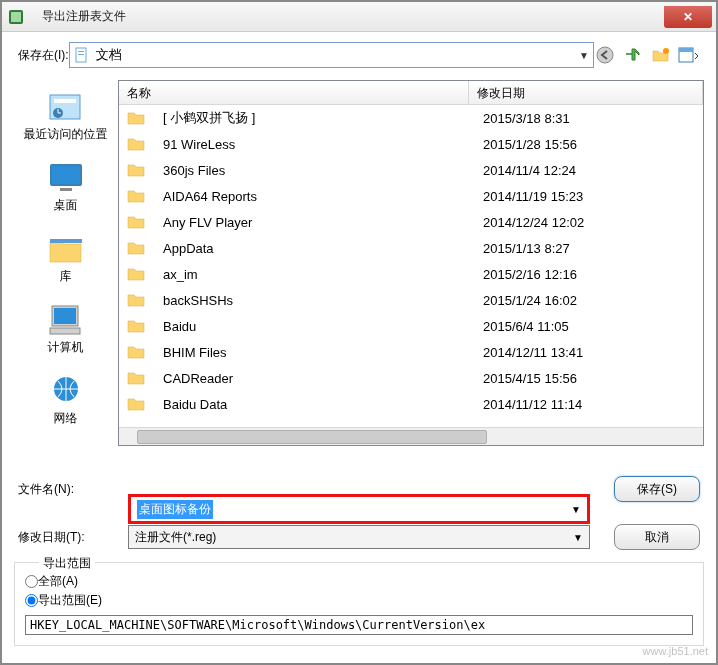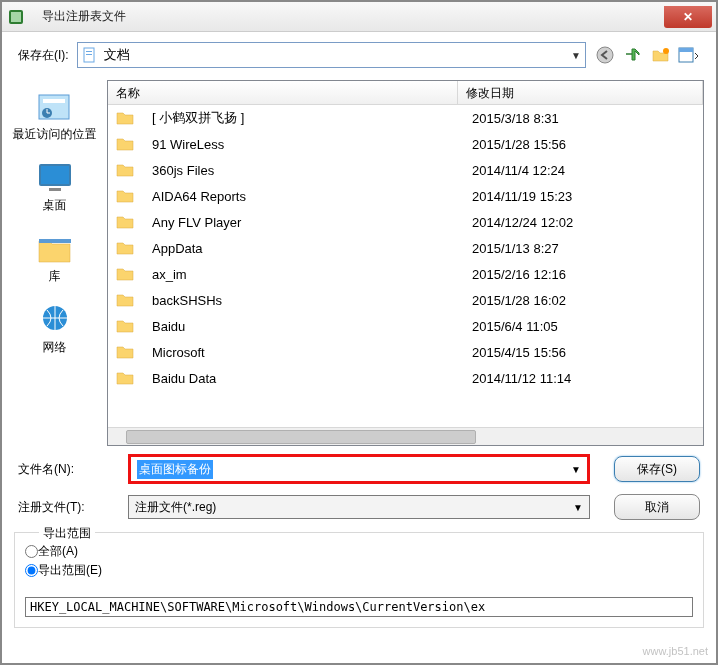--- a/index.html
+++ b/index.html
@@ -3,61 +3,61 @@
 <meta charset="utf-8">
 <style>
 * { box-sizing: border-box; margin: 0; padding: 0; font-family: "Microsoft YaHei", "SimSun", Tahoma, sans-serif; font-size: 12px; }
 body { background: #fff; width: 718px; height: 665px; position: relative; border: 2px solid #888; }
 
 .titlebar { height: 30px; background: linear-gradient(#f8f8f8, #e8e8e8); display: flex; align-items: center; padding: 0 0 0 6px; border-bottom: 1px solid #ccc; gap: 12px; }
 .titlebar .app-icon { width: 16px; height: 16px; margin-right: 6px; }
 .titlebar .title { flex: 1; color: #222; }
 .titlebar .close { width: 48px; height: 22px; background: linear-gradient(#d96a5f, #c0392b); color: #fff; display: flex; align-items: center; justify-content: center; border-radius: 0 0 3px 3px; margin-right: 4px; cursor: pointer; font-weight: bold; }
 
-.toolbar { height: 46px; display: flex; align-items: center; padding: 0 16px; gap: 8px; }
+.toolbar { height: 46px; display: flex; align-items: center; padding: 0 16px; }
 .toolbar label { color: #000; }
 .save-in-wrap { flex: 1; display: flex; align-items: center; border: 1px solid #7a9cc6; background: #fff; height: 26px; padding: 0 4px; }
 .save-in-wrap .doc-icon { width: 16px; height: 16px; margin-right: 6px; }
 .save-in-wrap span.text { flex: 1; font-size: 13px; }
 .save-in-wrap .arrow { font-size: 10px; color: #333; }
 .nav-icons { display: flex; gap: 6px; align-items: center; }
 .nav-icons div { width: 22px; height: 22px; display: flex; align-items: center; justify-content: center; cursor: pointer; }
 
 .main { display: flex; height: 368px; }
-.sidebar { width: 105px; padding: 6px 0 0 0; overflow: hidden; }
+.sidebar { width: 105px; padding: 6px 0 0 0; overflow: hidden; margin-left: 11px; }
 .sidebar .item { display: flex; flex-direction: column; align-items: center; padding: 4px 0 12px 0; cursor: pointer; }
 .sidebar .item .ico { width: 40px; height: 38px; display: flex; align-items: center; justify-content: center; }
 .sidebar .item span { font-size: 12px; }
 
 .filelist-wrap { flex: 1; border: 1px solid #828790; margin-right: 12px; margin-top: 2px; display: flex; flex-direction: column; background: #fff; }
 .columns { display: flex; height: 24px; background: linear-gradient(#fff,#f0f0f0); border-bottom: 1px solid #d8d8d8; }
 .columns div { padding: 4px 8px; border-right: 1px solid #d8d8d8; font-size: 12px; }
 .col-name { width: 350px; }
 .col-date { flex: 1; }
 .filelist { flex: 1; overflow-y: auto; overflow-x: hidden; }
 .filerow { display: flex; height: 26px; align-items: center; padding-left: 8px; cursor: pointer; }
 .filerow .folder-icon { width: 18px; height: 18px; margin-right: 6px; }
 .filerow .fname { width: 320px; font-size: 13px; margin-left: 12px; }
 .filerow .fdate { font-size: 13px; }
 .hscroll { height: 18px; background: #f0f0f0; border-top: 1px solid #d8d8d8; position: relative; }
 .hscroll .thumb { position: absolute; left: 18px; top: 2px; height: 14px; width: 350px; background: #cdcdcd; border: 1px solid #b0b0b0; border-radius: 2px; }
 
-.fields-area { padding: 8px 16px 0 16px; display: grid; grid-template-columns: 110px 1fr 110px; row-gap: 10px; align-items: center; }
-.filename-box { border: 3px solid #e11; height: 30px; display: flex; align-items: center; background: #fff; padding: 0 6px; }
+.fields-area { padding: 8px 16px 0 16px; display: grid; grid-template-columns: 110px 1fr 110px; align-items: center; }
+.filename-box { border: 3px solid #e11; height: 30px; display: flex; align-items: center; background: #fff; padding: 0 6px; margin-top: 40px; }
 .filename-box .selected { background: #3399ff; color: #fff; padding: 1px 2px; }
 .filename-box .arrow { margin-left: auto; font-size: 10px; }
 .type-box { border: 1px solid #7a7a7a; height: 24px; background: #f3f3f3; display: flex; align-items: center; padding: 0 6px; }
 .type-box .arrow { margin-left: auto; font-size: 10px; }
 .btn { width: 86px; height: 26px; border: 1px solid #888; background: linear-gradient(#fdfdfd,#e6e6e6); border-radius: 8px; cursor: pointer; justify-self: end; }
 .btn.primary { border: 1px solid #3c7fb1; box-shadow: 0 0 2px #6db3e8; }
 
 .group { margin: 12px 12px 0 12px; border: 1px solid #d8d8d8; padding: 8px 10px 10px 10px; position: relative; }
 .group .legend { position: absolute; top: -8px; left: 24px; background: #fff; padding: 0 4px; }
 .group label { display: flex; align-items: center; margin: 2px 0; }
-.group input[type=text] { width: 100%; height: 20px; border: 1px solid #7a7a7a; padding: 0 4px; font-family: Consolas, monospace; margin-top: 16px; }
+.group input[type=text] { width: 100%; height: 20px; border: 1px solid #7a7a7a; padding: 0 4px; font-family: Consolas, monospace; margin-top: 4px; }
 
 .watermark { position: absolute; right: 8px; bottom: 6px; color: #999; font-size: 11px; opacity: .6; }
 
 .folder-svg { fill: #fbd46d; stroke: #d9a93c; stroke-width: .5; }
 </style>
 </head>
 <body>
 
 <div class="titlebar">
   <svg class="app-icon" viewBox="0 0 16 16">
@@ -137,20 +137,30 @@
           <svg width="40" height="36" viewBox="0 0 40 36">
             <path class="folder-svg" d="M4 10 h10 l3 3 h18 v18 H4 z"></path>
             <rect x="4" y="8" width="32" height="4" fill="#5b9bd5"></rect>
           </svg>
         </div>
       <span>库</span>
     </div>
     <div class="item">
       <div class="ico">
           <svg width="40" height="36" viewBox="0 0 40 36">
+            <rect x="6" y="4" width="26" height="20" fill="#d0d0d0" stroke="#888"></rect>
+            <rect x="8" y="6" width="22" height="16" fill="#2b8ed6"></rect>
+            <rect x="4" y="26" width="30" height="6" fill="#d0d0d0" stroke="#888"></rect>
+          </svg>
+        </div>
+      <span>计算机</span>
+    </div>
+    <div class="item">
+      <div class="ico">
+          <svg width="40" height="36" viewBox="0 0 40 36">
             <circle cx="20" cy="16" r="12" fill="#2b8ed6"></circle>
             <path d="M8 16 h24 M20 4 v24 M12 8 q8 8 0 16 M28 8 q-8 8 0 16" stroke="#fff" fill="none"></path>
           </svg>
         </div>
       <span>网络</span>
     </div>
   </div>
 
   <div class="filelist-wrap">
     <div class="columns">
@@ -205,34 +215,41 @@
             <path class="folder-svg" d="M1 4 h6 l2 2 h8 v9 H1 z"></path>
           </svg>
           <span class="fname">ax_im</span>
           <span class="fdate">2015/2/16 12:16</span>
         </div>
         <div class="filerow">
           <svg class="folder-icon" viewBox="0 0 18 18">
             <path class="folder-svg" d="M1 4 h6 l2 2 h8 v9 H1 z"></path>
           </svg>
           <span class="fname">backSHSHs</span>
-          <span class="fdate">2015/1/28 16:02</span>
+          <span class="fdate">2015/1/24 16:02</span>
         </div>
         <div class="filerow">
           <svg class="folder-icon" viewBox="0 0 18 18">
             <path class="folder-svg" d="M1 4 h6 l2 2 h8 v9 H1 z"></path>
           </svg>
           <span class="fname">Baidu</span>
           <span class="fdate">2015/6/4 11:05</span>
         </div>
         <div class="filerow">
           <svg class="folder-icon" viewBox="0 0 18 18">
             <path class="folder-svg" d="M1 4 h6 l2 2 h8 v9 H1 z"></path>
           </svg>
-          <span class="fname">Microsoft</span>
+          <span class="fname">BHIM Files</span>
+          <span class="fdate">2014/12/11 13:41</span>
+        </div>
+        <div class="filerow">
+          <svg class="folder-icon" viewBox="0 0 18 18">
+            <path class="folder-svg" d="M1 4 h6 l2 2 h8 v9 H1 z"></path>
+          </svg>
+          <span class="fname">CADReader</span>
           <span class="fdate">2015/4/15 15:56</span>
         </div>
         <div class="filerow">
           <svg class="folder-icon" viewBox="0 0 18 18">
             <path class="folder-svg" d="M1 4 h6 l2 2 h8 v9 H1 z"></path>
           </svg>
           <span class="fname">Baidu Data</span>
           <span class="fdate">2014/11/12 11:14</span>
         </div>
       </div>
@@ -243,21 +260,21 @@
 </div>
 
 <div class="fields-area">
   <label>文件名(N):</label>
   <div class="filename-box">
     <span class="selected">桌面图标备份</span>
     <span class="arrow">▼</span>
   </div>
   <button class="btn primary">保存(S)</button>
 
-  <label>注册文件(T):</label>
+  <label>修改日期(T):</label>
   <div class="type-box">
     <span>注册文件(*.reg)</span>
     <span class="arrow">▼</span>
   </div>
   <button class="btn">取消</button>
 </div>
 
 <div class="group">
   <span class="legend">导出范围</span>
   <label>

